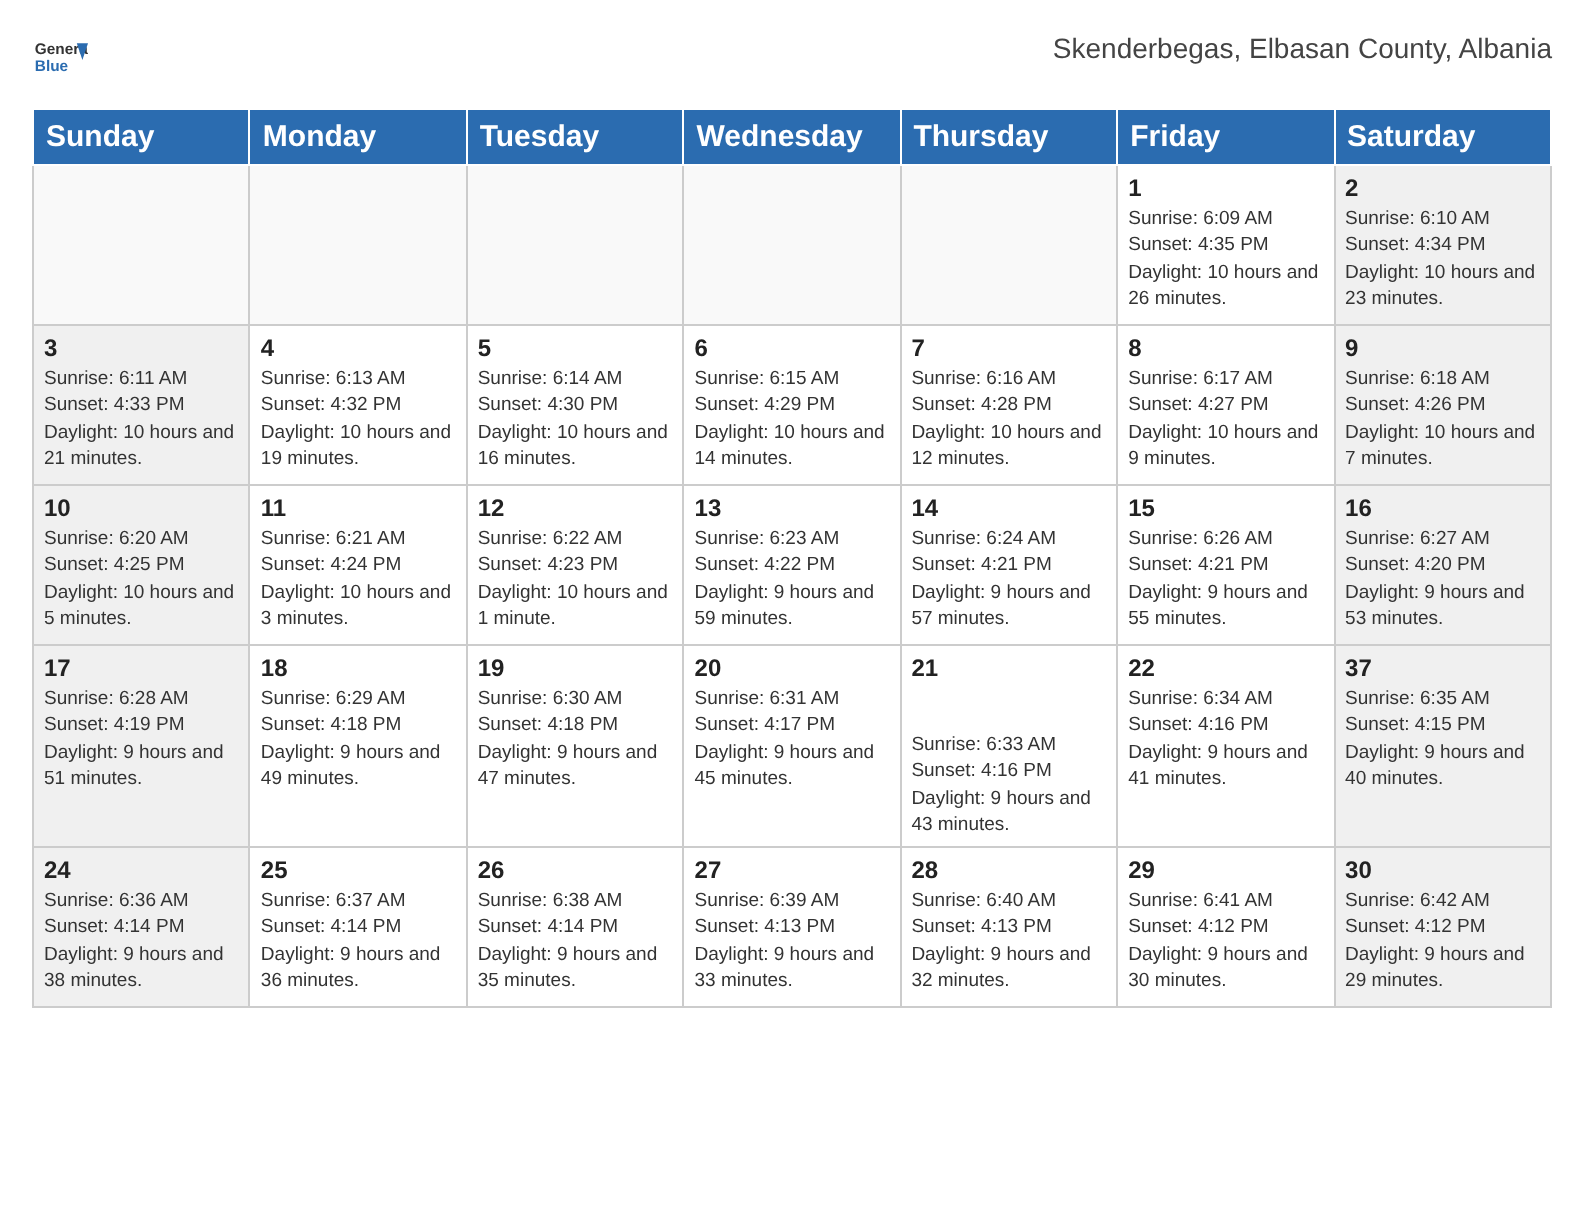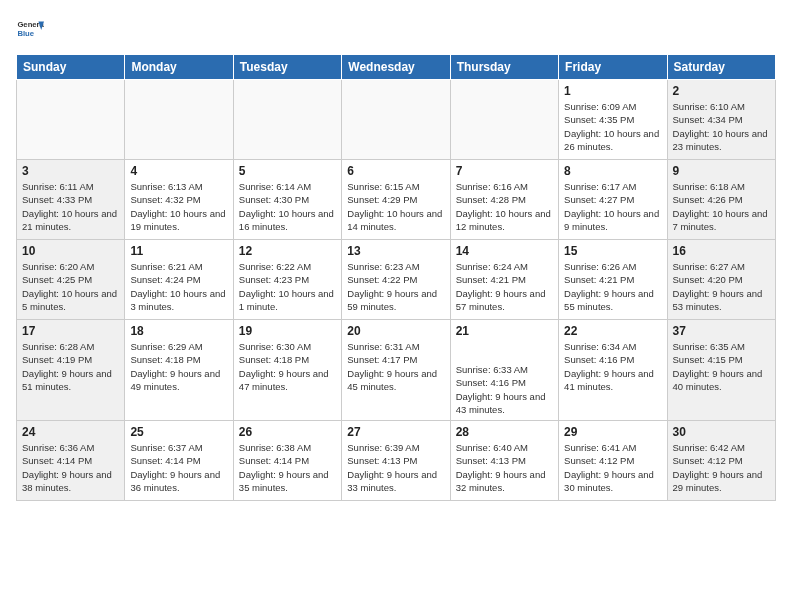--- a/index.html
+++ b/index.html
@@ -37,21 +37,21 @@
       font-size: 14px;
       color: #444;
     }
     .calendar {
       width: 100%;
       border-collapse: collapse;
     }
     .calendar th {
       background: #2b6cb0;
       color: #fff;
-      font-size: 12px;
+      font-size: 15px;
       font-weight: bold;
       padding: 5px 6px;
       text-align: left;
       border: 1px solid #fff;
     }
     .calendar td {
       border: 1px solid #ccc;
       vertical-align: top;
       padding: 4px 5px;
       font-size: 10px;
@@ -84,20 +84,21 @@
 
 <div class="header-area">
   <div class="logo">
     <svg class="logo-icon" viewBox="0 0 40 40">
       <text x="2" y="16" font-size="11" font-weight="bold" fill="#333">General</text>
       <text x="2" y="28" font-size="11" font-weight="bold" fill="#2b6cb0">Blue</text>
       <polygon points="32,8 40,8 36,20" fill="#2b6cb0"></polygon>
     </svg>
   </div>
   <div class="title-area">
+    <div class="location">Skenderbegas, Elbasan County, Albania</div>
   </div>
 </div>
 
 <table class="calendar">
   <thead>
     <tr>
     <th>Sunday</th>
         <th>Monday</th>
         <th>Tuesday</th>
         <th>Wednesday</th>

